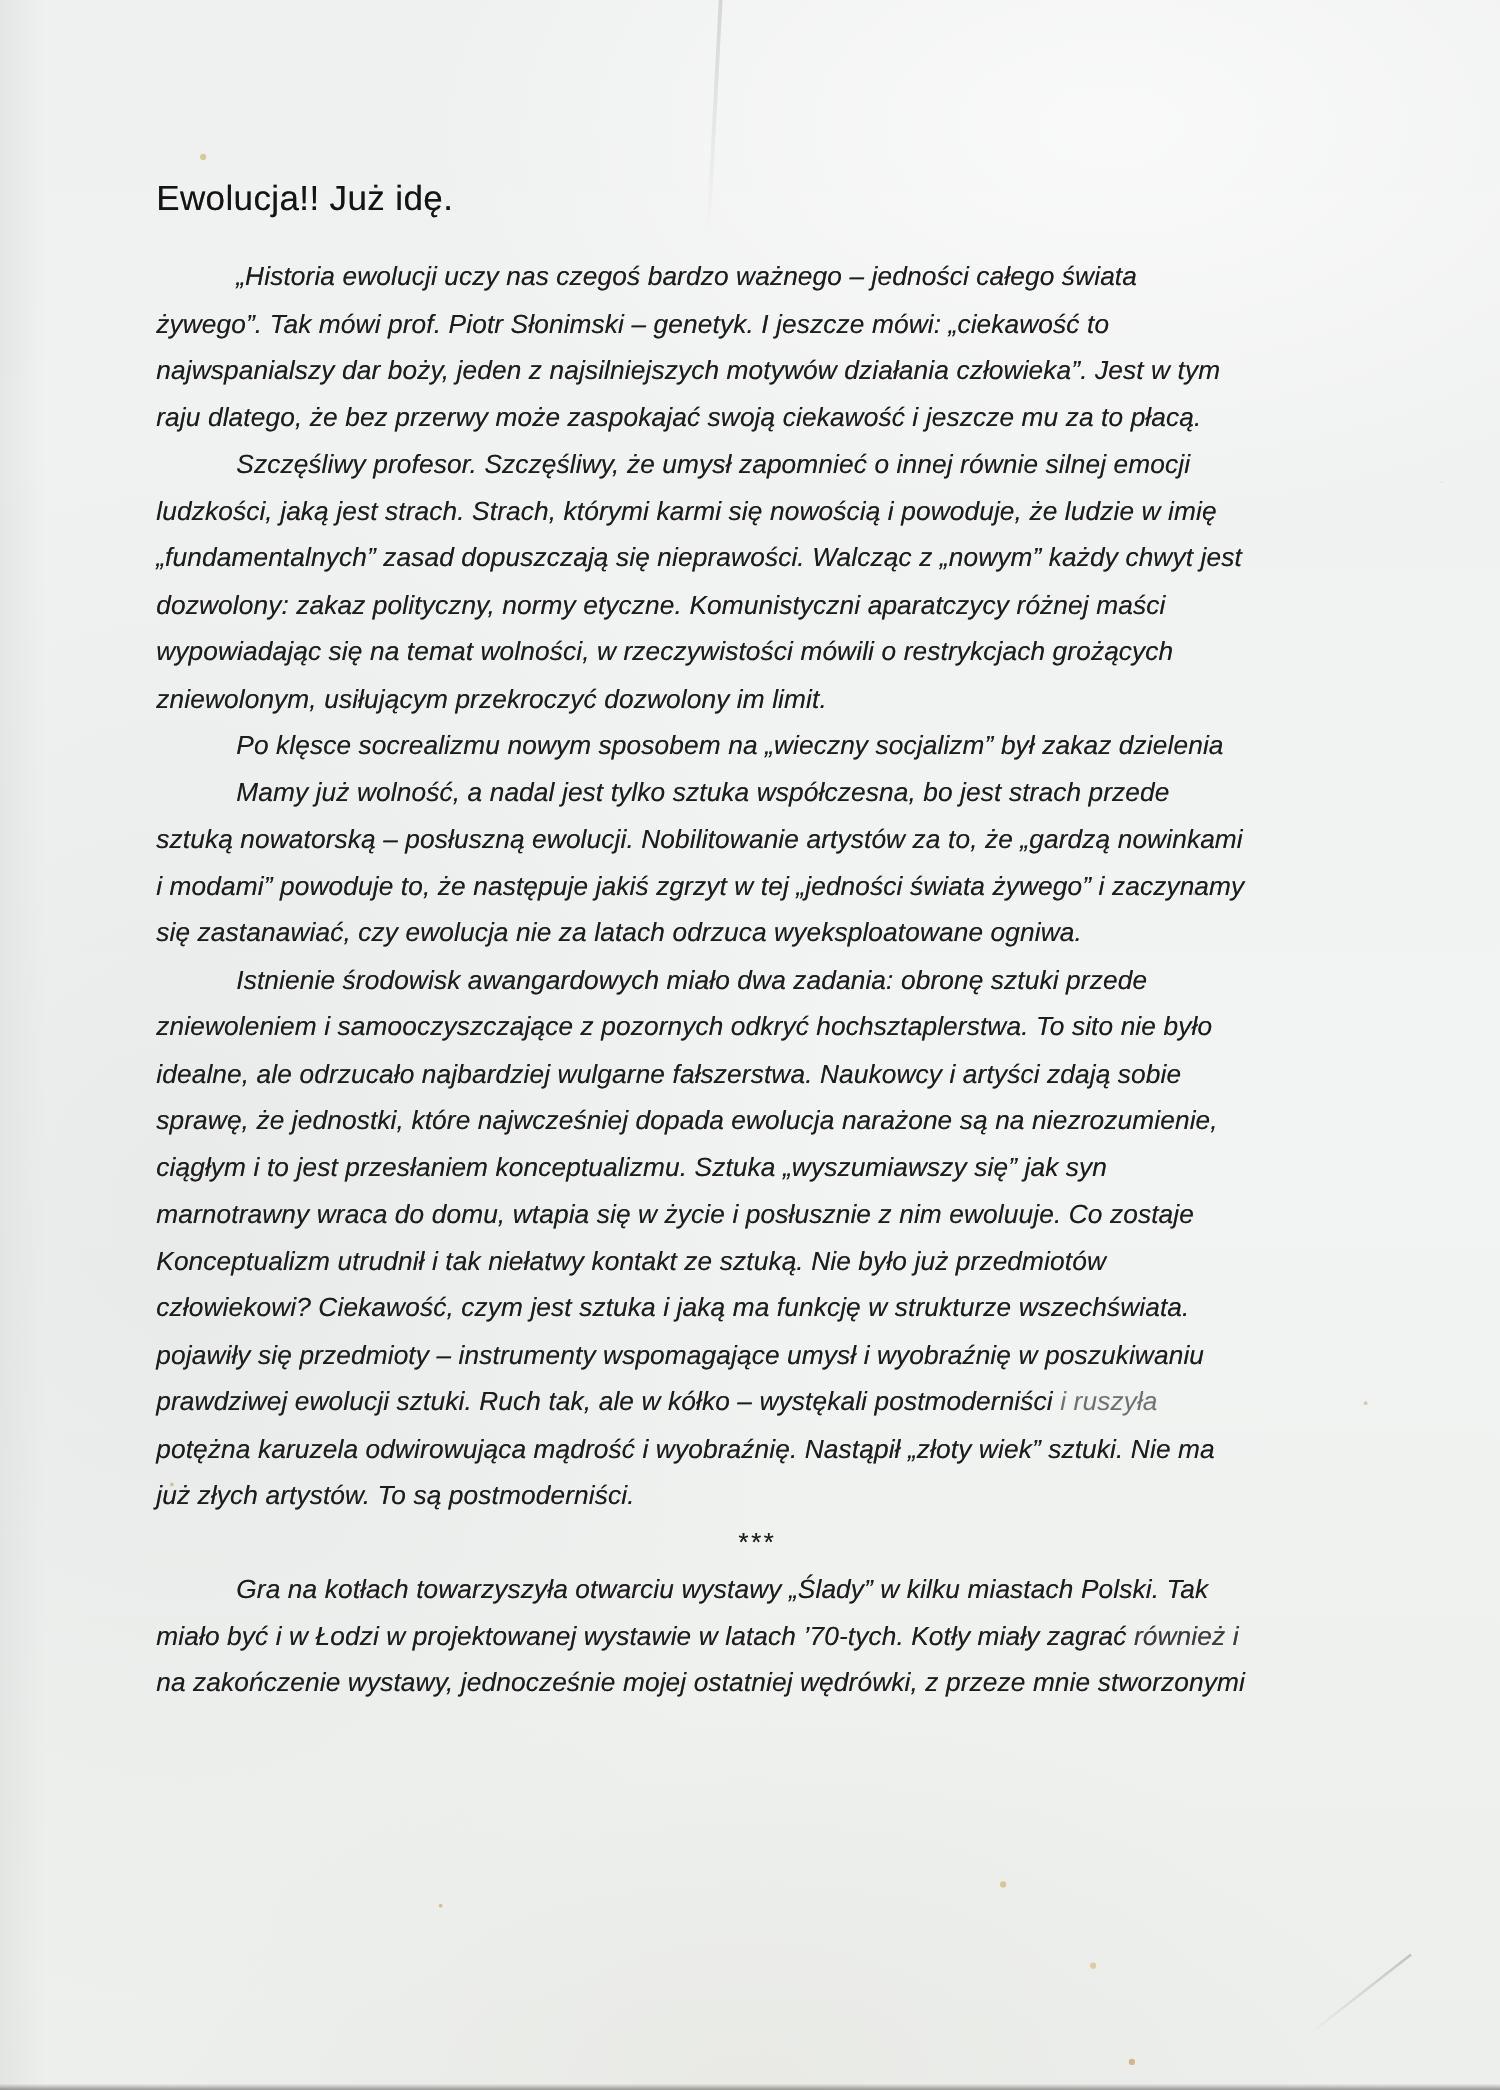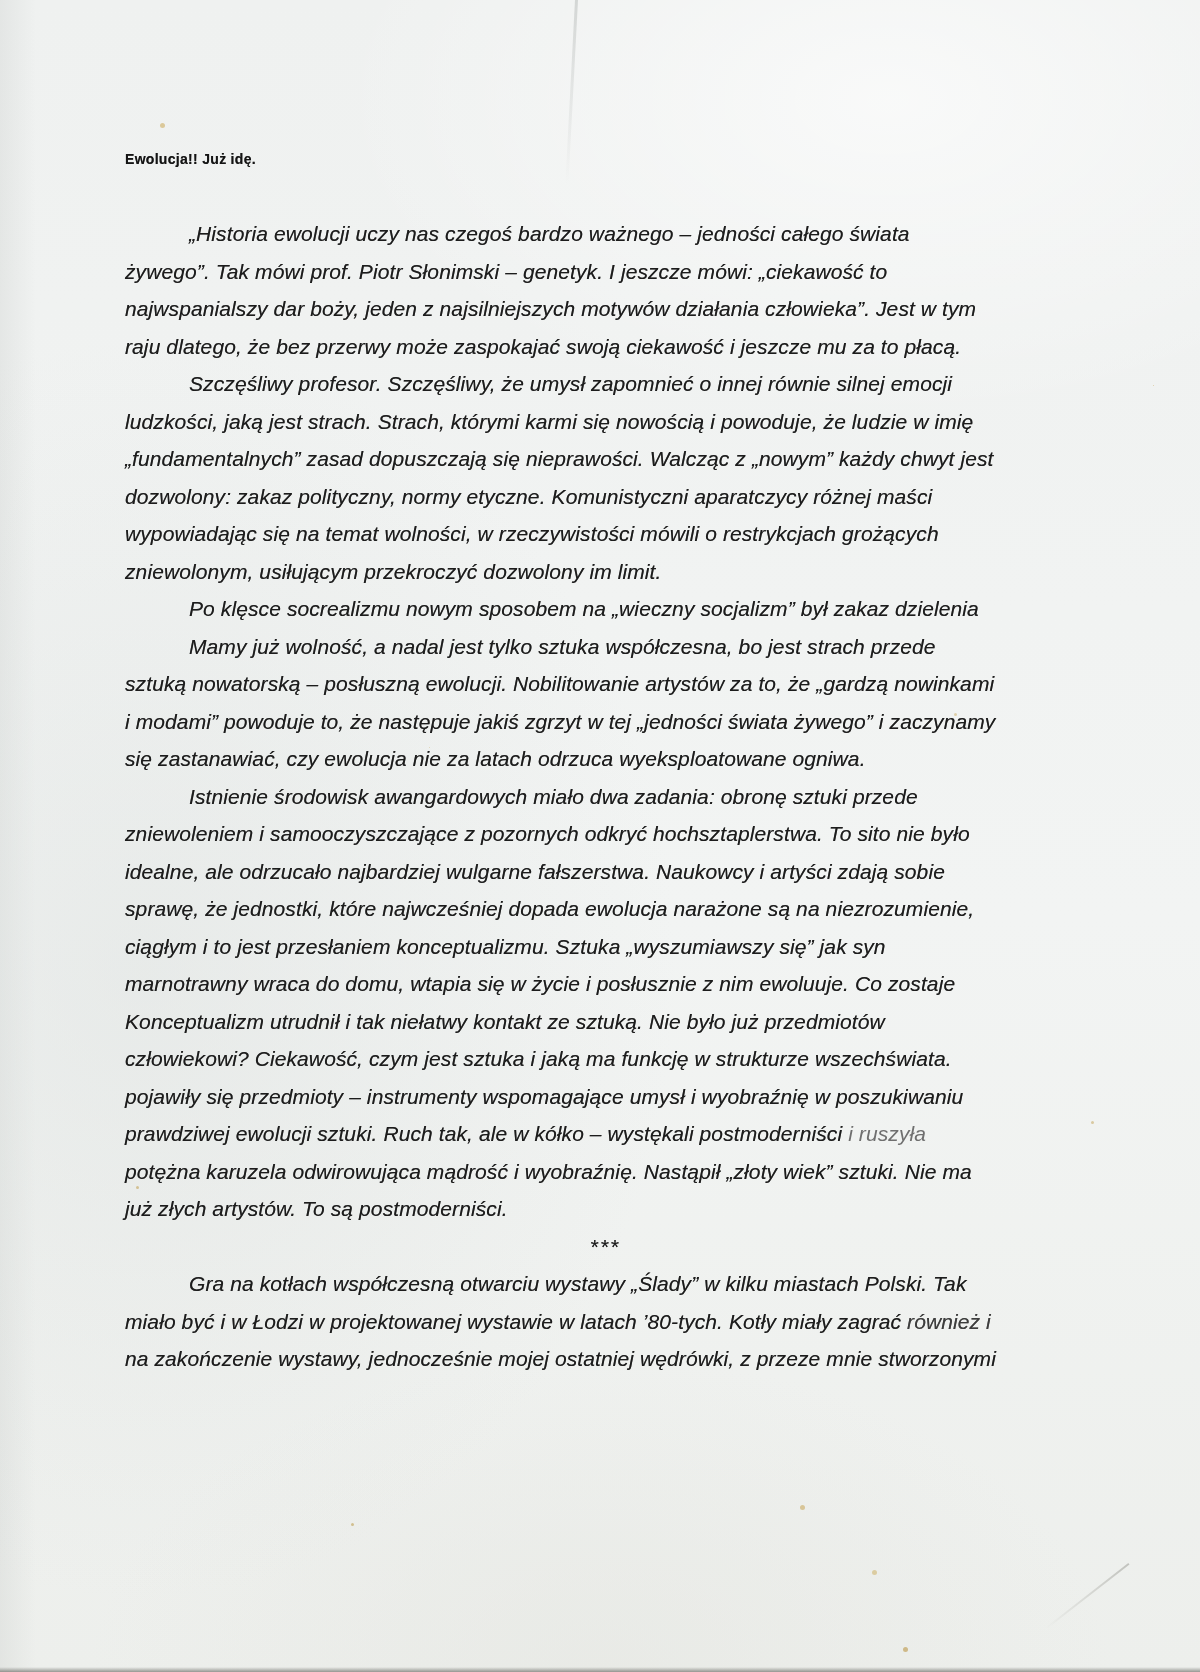--- a/index.html
+++ b/index.html
@@ -14,22 +14,22 @@
       radial-gradient(ellipse 900px 520px at 74% 6%, rgba(255,255,255,.6), rgba(255,255,255,0) 62%),
       radial-gradient(ellipse 760px 900px at 12% 58%, rgba(219,223,221,.45), rgba(219,223,221,0) 70%),
       radial-gradient(ellipse 680px 420px at 50% 100%, rgba(228,229,224,.5), rgba(228,229,224,0) 75%),
       linear-gradient(90deg, rgba(206,209,207,.35) 0%, rgba(206,209,207,0) 3%),
       linear-gradient(180deg,#eff1f0 0%, #f2f4f3 55%, #edefec 100%);
   }
   .textblock{
     position:absolute;left:125px;top:140px;width:960px;
   }
   .title{
-    margin:0 0 37px 0;
-    font-size:14px;font-weight:700;color:#141414;
+    margin:0 0 25px 0;
+    font-size:28px;font-weight:400;color:#141414;
     height:38px;line-height:38px;letter-spacing:.3px;
     text-shadow:0 0 .5px rgba(0,0,0,.55);
     white-space:nowrap;
   }
   .paragraph{margin:0;font-style:italic;}
   .line{
     height:37.5px;line-height:37.5px;
     font-size:21px;color:#1c1c1c;
     white-space:nowrap;
     letter-spacing:.1px;
@@ -113,22 +113,22 @@
           <div class="line">człowiekowi? Ciekawość, czym jest sztuka i jaką ma funkcję w strukturze wszechświata.</div>
           <div class="line">pojawiły się przedmioty – instrumenty wspomagające umysł i wyobraźnię w poszukiwaniu</div>
           <div class="line"><span>prawdziwej ewolucji sztuki. Ruch tak, ale w kółko – wystękali postmoderniści </span><span class="faded">i ruszyła</span></div>
           <div class="line">potężna karuzela odwirowująca mądrość i wyobraźnię. Nastąpił „złoty wiek” sztuki. Nie ma</div>
           <div class="line">już złych artystów. To są postmoderniści.</div>
         </div>
         <div class="paragraph center">
           <div class="line">***</div>
         </div>
         <div class="paragraph">
-          <div class="line indent">Gra na kotłach współczesną otwarciu wystawy „Ślady” w kilku miastach Polski. Tak</div>
-          <div class="line"><span>miało być i w Łodzi w projektowanej wystawie w latach ’80-tych. Kotły miały zagrać </span><span class="semi">również i</span></div>
+          <div class="line indent">Gra na kotłach towarzyszyła otwarciu wystawy „Ślady” w kilku miastach Polski. Tak</div>
+          <div class="line"><span>miało być i w Łodzi w projektowanej wystawie w latach ’70-tych. Kotły miały zagrać </span><span class="semi">również i</span></div>
           <div class="line">na zakończenie wystawy, jednocześnie mojej ostatniej wędrówki, z przeze mnie stworzonymi</div>
         </div>
       </div>
   </div>
 
   <div class="crease-bottom-right"></div>
   <div class="bottom-edge"></div>
 </div>
 
 </body></html>

